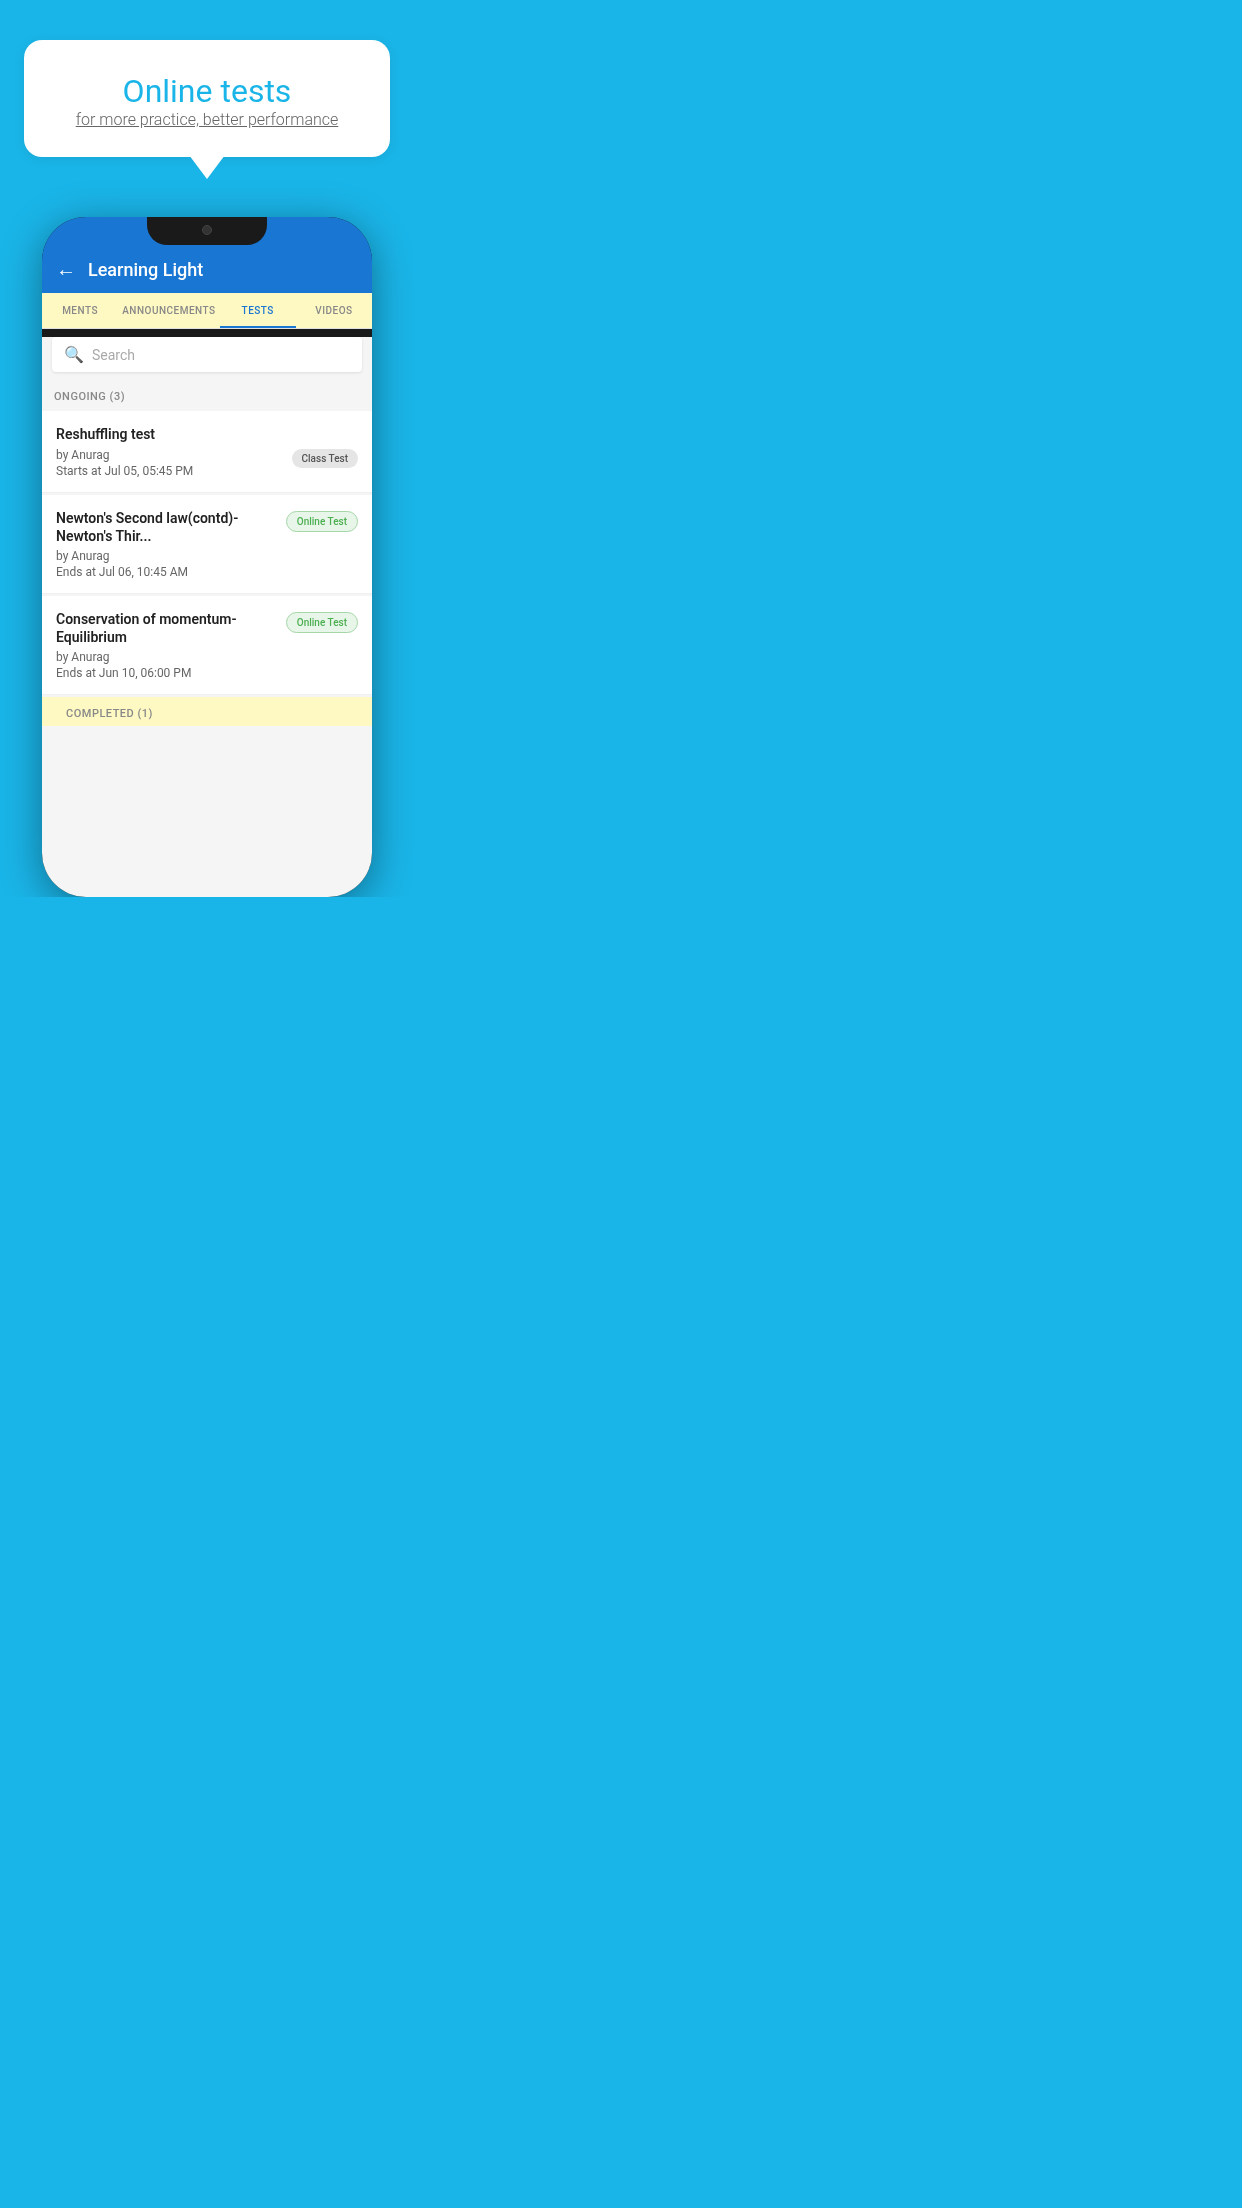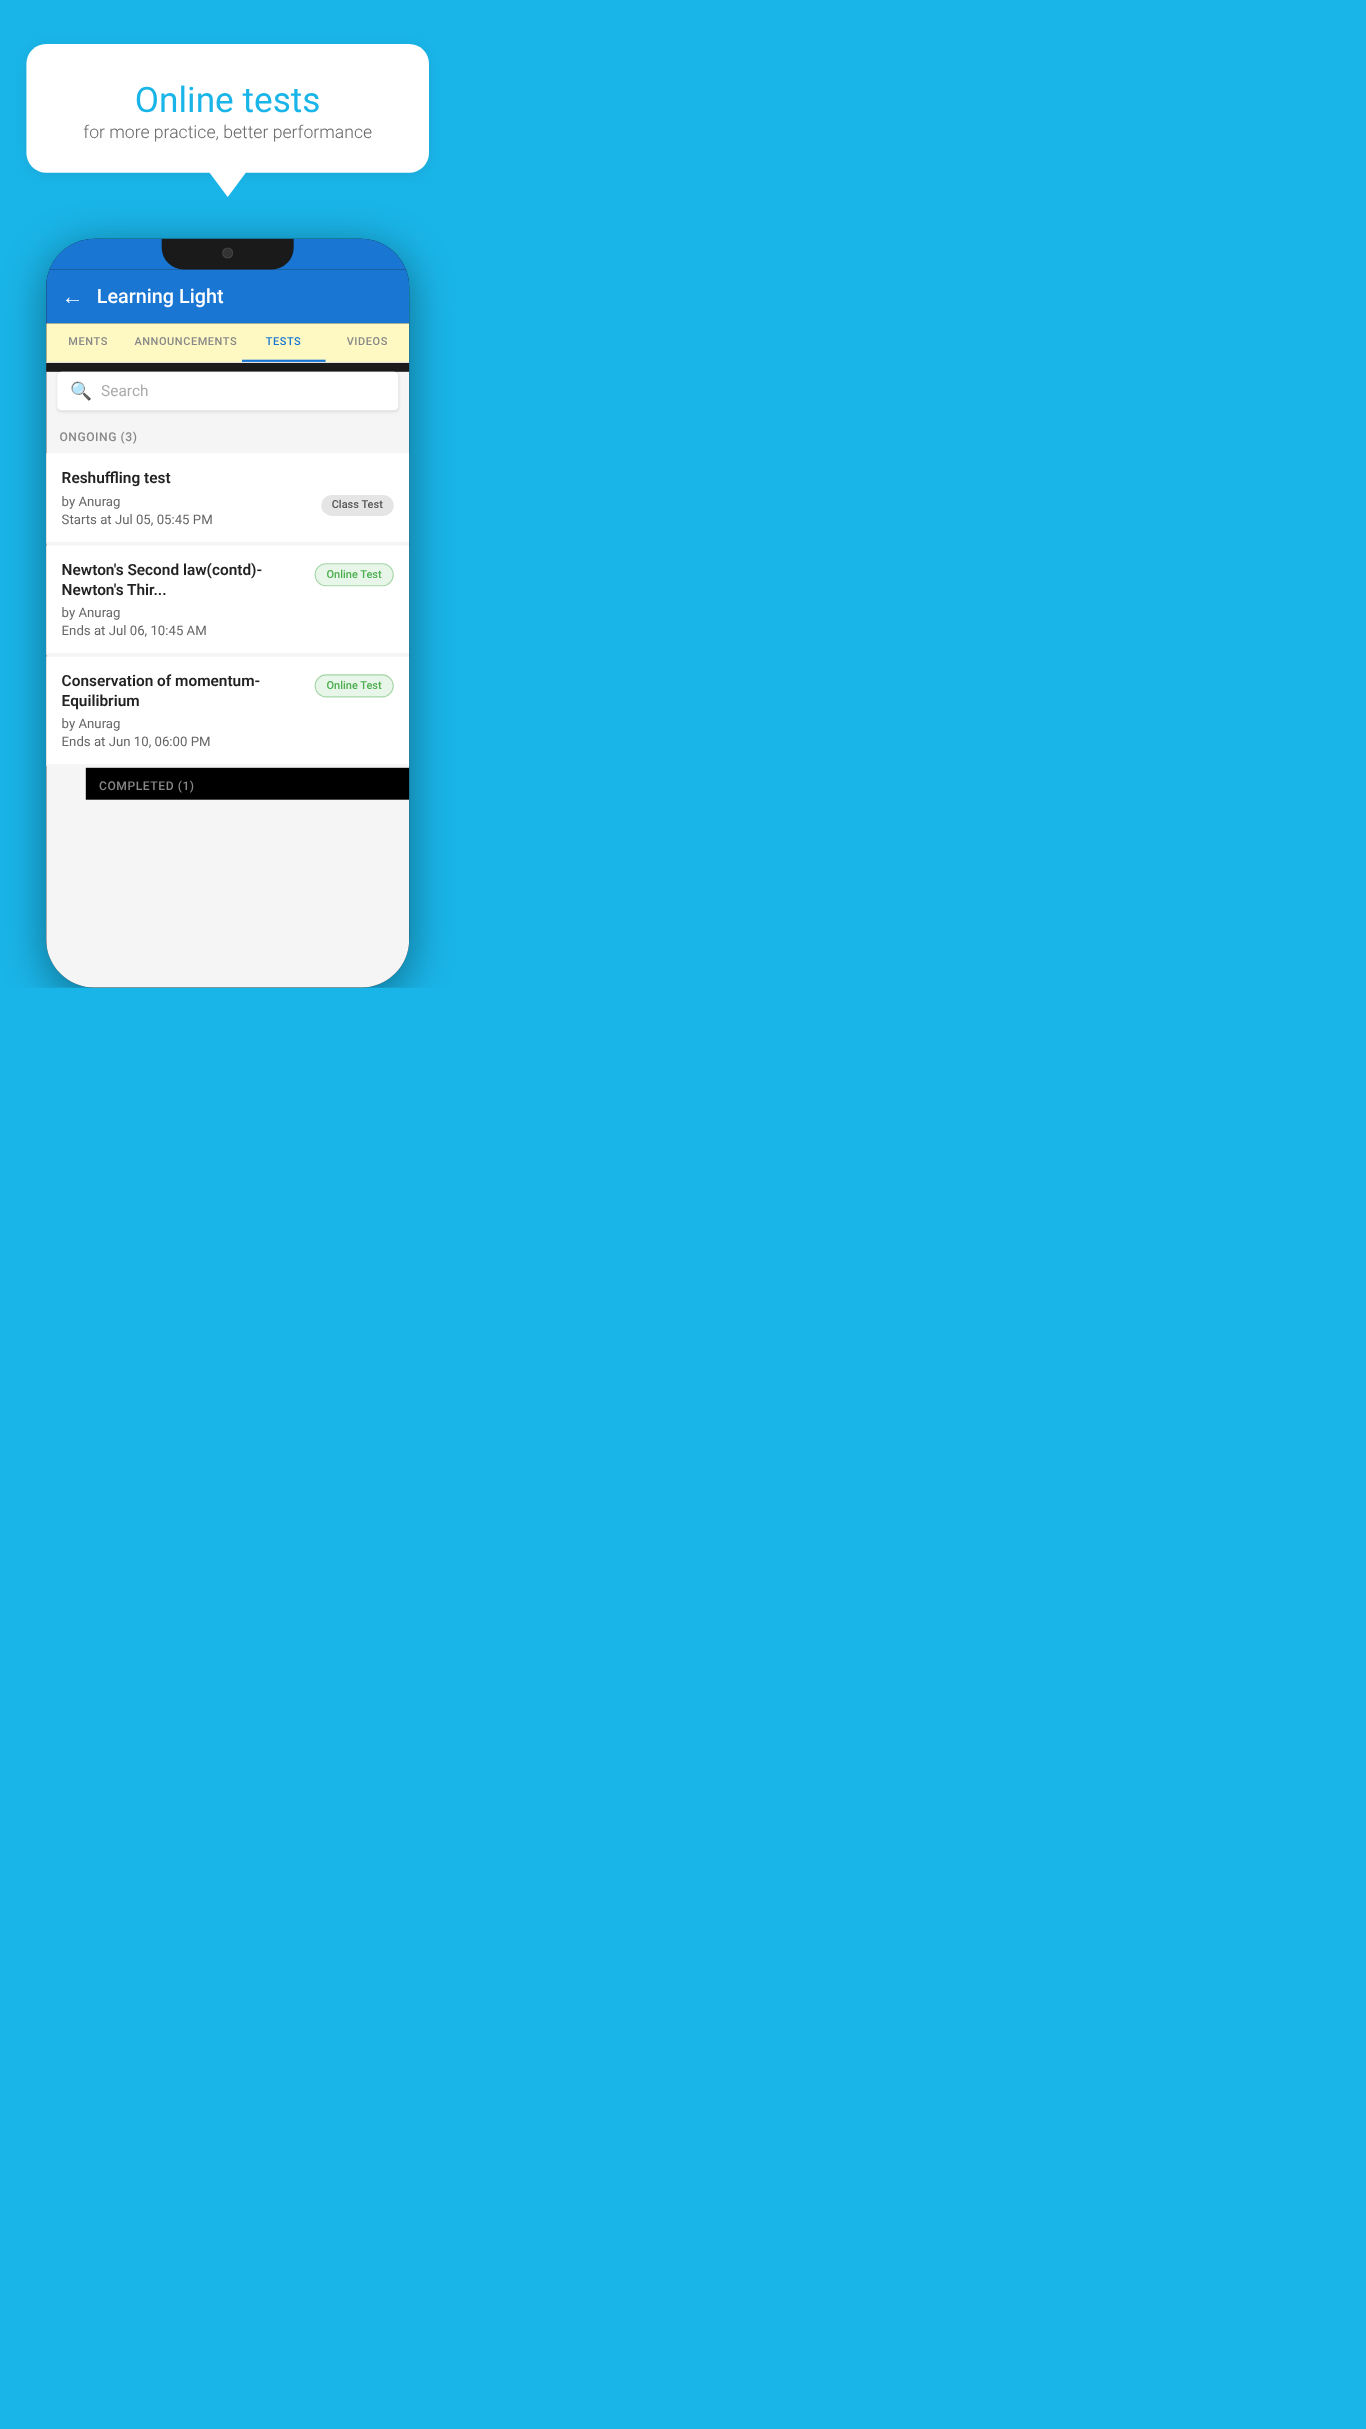--- a/index.html
+++ b/index.html
@@ -54,20 +54,21 @@
       font-weight: 400;
       color: #1ab5e8;
       margin-bottom: 0;
       line-height: 1.2;
     }
 
     .bubble-subtitle {
       font-size: 16px;
       color: #666;
       font-weight: 300;
+      text-decoration: underline;
     }
 
     
     .phone-wrapper {
       margin-top: 60px;
       width: 330px;
       position: relative;
     }
 
     .phone-frame {
@@ -279,27 +280,26 @@
     }
 
     .badge-online {
       background: #e8f5e9;
       color: #4caf50;
       border: 1px solid #a5d6a7;
     }
 
     
     .completed-section {
-      padding: 10px 12px 6px 12px;
+      padding: 10px 12px 6px 24px;
       font-size: 11px;
       color: #888;
       font-weight: 500;
       letter-spacing: 0.5px;
-      background: #000000;
-      margin-left: 36px;
+      background: #fef9c3;
     }
   </style>
 </head>
 <body>
 
 <div class="bubble-section">
   <div class="speech-bubble">
     <div class="bubble-title">Online tests</div>
     <div class="bubble-subtitle">for more practice, better performance</div>
   </div>

